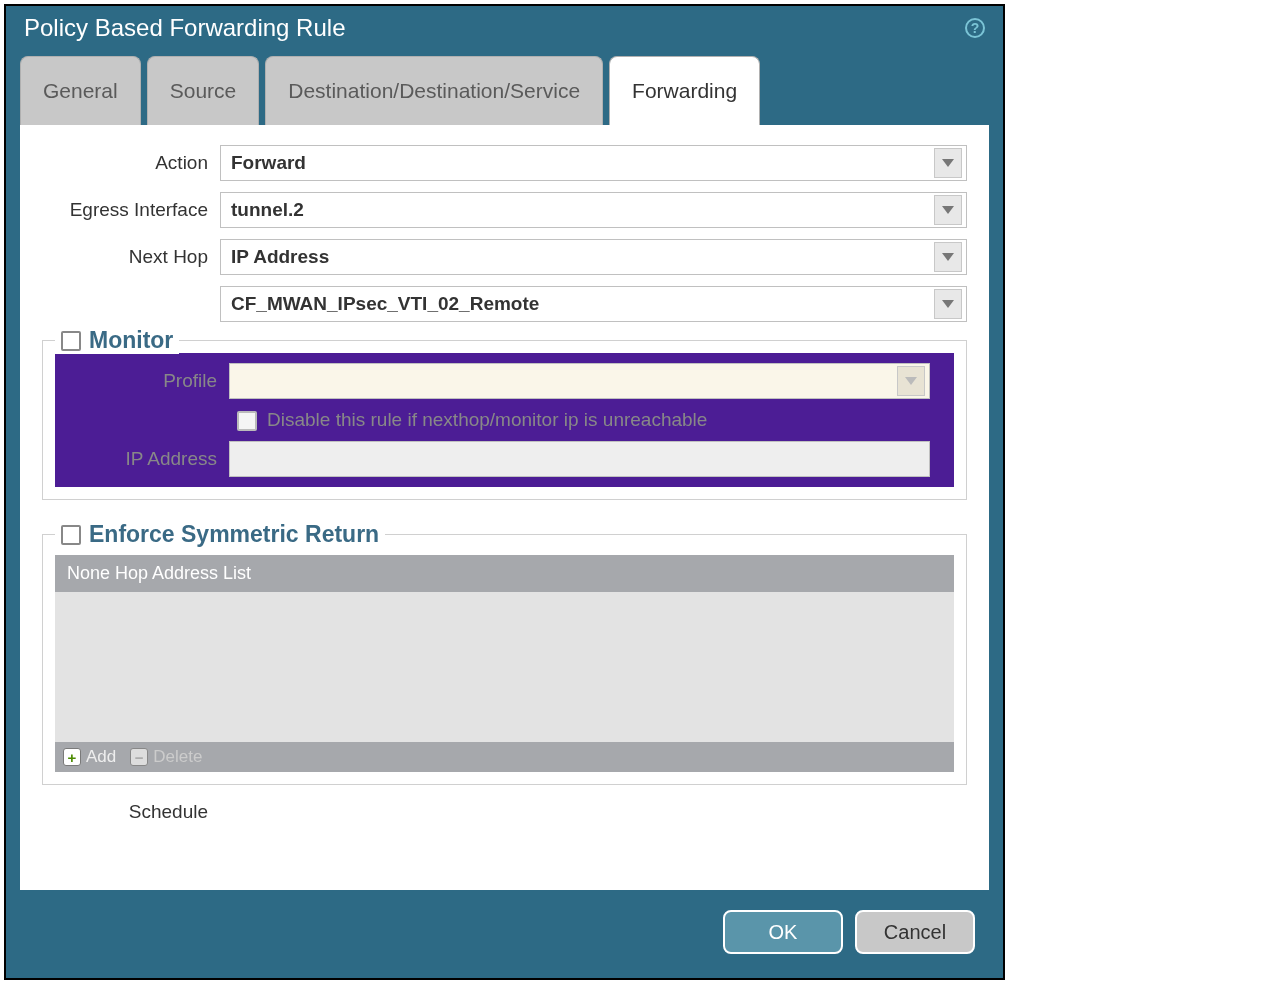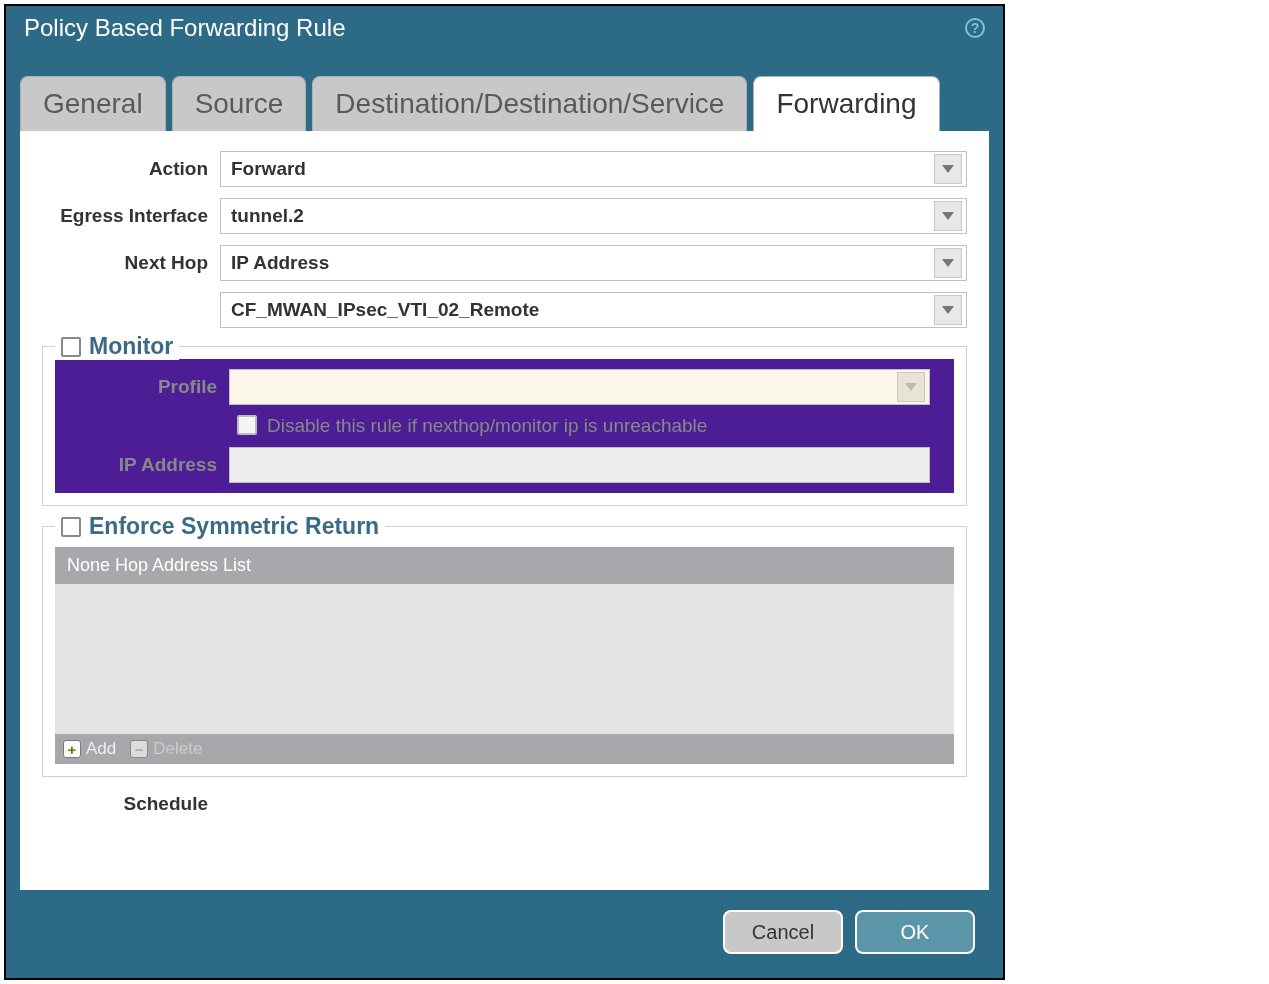--- a/index.html
+++ b/index.html
@@ -37,28 +37,27 @@
   font-weight: bold;
   display: flex;
   align-items: center;
   justify-content: center;
   cursor: pointer;
 }
 .tabs { display: flex; margin: 0 14px; }
 .tab {
   background: #c8c8c8;
   color: #5a5a5a;
-  font-size: 28px;
-  padding: 11px 22px;
+  font-size: 21px;
+  padding: 22px 22px;
   border-radius: 8px 8px 0 0;
   margin-right: 6px;
   cursor: pointer;
   border: 1px solid #b0b0b0;
   border-bottom: none;
-  margin-top: 20px;
 }
 .tab.active {
   background: #fff;
   color: #333;
 }
 .content {
   background: #fff;
   margin: 0 14px;
   flex: 1;
   padding: 20px 22px;
@@ -67,21 +66,20 @@
   display: flex;
   align-items: center;
   margin-bottom: 11px;
 }
 .form-label {
   width: 178px;
   text-align: right;
   padding-right: 12px;
   font-size: 19px;
   color: #333;
-  font-weight: bold;
 }
 .form-combo {
   flex: 1;
   height: 36px;
   border: 1px solid #c0c0c0;
   background: #fff;
   display: flex;
   align-items: center;
   justify-content: space-between;
   padding: 0 4px 0 10px;
@@ -139,21 +137,21 @@
   cursor: pointer;
 }
 .fieldset-body {
   background: #4c1d95;
   padding: 10px 24px;
 }
 .fieldset-body .form-row { margin-bottom: 10px; }
 .fieldset-body .form-label { width: 150px; color: #888; }
 .disable-chk-row {
   display: flex;
-  align-items: flex-start;
+  align-items: flex-end;
   padding-left: 158px;
   margin-bottom: 10px;
 }
 .small-checkbox {
   width: 20px; height: 20px;
   border: 2px solid #bbb;
   border-radius: 2px;
   background: #f5f5f5;
   margin-right: 10px;
 }
@@ -304,21 +302,21 @@
           <span class="small-checkbox"></span>
           <span class="disable-text">Disable this rule if nexthop/monitor ip is unreachable</span>
         </div>
         <div class="form-row" style="margin-bottom:0;">
           <div class="form-label">IP Address</div>
           <input class="form-text" disabled="" value="" style="">
         </div>
       </div>
     </div>
 
-    <div class="fieldset" style="margin-top:20px;">
+    <div class="fieldset" style="margin-top:34px;">
       <div class="fieldset-legend">
         <span class="legend-checkbox"></span>
         <span>Enforce Symmetric Return</span>
       </div>
       <div style="margin-top:8px;">
         <div class="list-header">None Hop Address List</div>
         <div class="list-body"></div>
         <div class="list-toolbar">
           <div class="tb-btn add">
             <span class="tb-icon plus">+</span>
@@ -332,16 +330,16 @@
       </div>
     </div>
 
     <div class="form-row" style="margin-top:16px;">
       <div class="form-label">Schedule</div>
     </div>
 
   </div>
 
   <div class="footer">
+    <div class="btn btn-ok">OK</div>
     <div class="btn btn-cancel">Cancel</div>
-    <div class="btn btn-ok">OK</div>
   </div>
 </div>
 
 </body></html>

